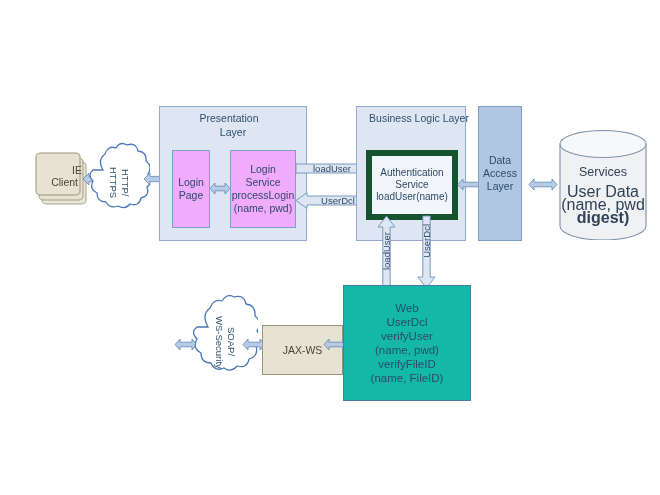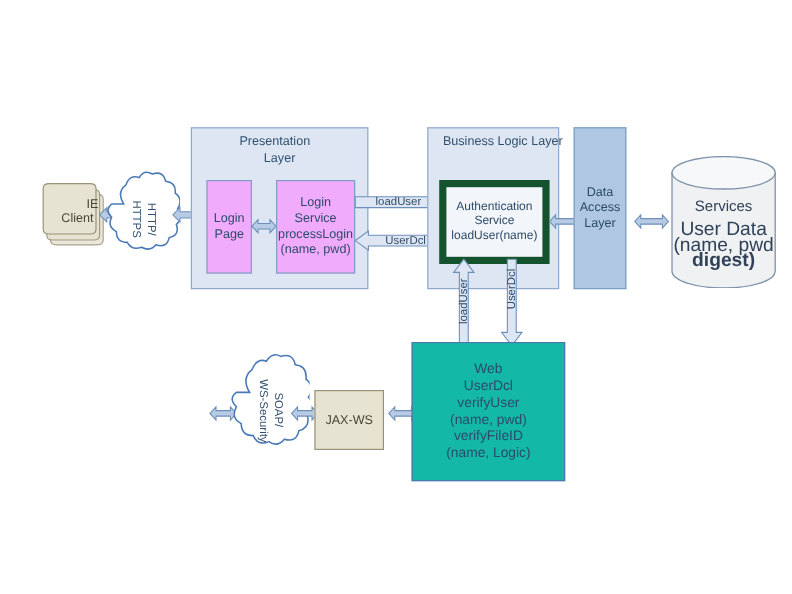--- a/index.html
+++ b/index.html
@@ -200,32 +200,32 @@
 WS-Security</span>
     </div>
   </div>
 
   <div class="arrow" style="left:243px;top:338px;width:22px;height:13px;">
     <svg width="22" height="13" viewBox="0 0 22 13">
       <path d="M0 6.5 L5 1 L5 4.2 L17 4.2 L17 1 L22 6.5 L17 12 L17 8.8 L5 8.8 L5 12 Z" fill="#b7cbe4" stroke="#6d90bb" stroke-width="0.9"></path>
     </svg>
   </div>
 
-  <div class="node beige" style="left:262px;top:325px;width:58px;height:50px;">
+  <div class="node beige" style="left:262px;top:325px;width:81px;height:50px;">
     <span>JAX-WS</span>
   </div>
 
   <div class="arrow" style="left:324px;top:338px;width:24px;height:13px;">
     <svg width="24" height="13" viewBox="0 0 24 13">
       <path d="M0 6.5 L5 1 L5 4.2 L19 4.2 L19 1 L24 6.5 L19 12 L19 8.8 L5 8.8 L5 12 Z" fill="#b7cbe4" stroke="#6d90bb" stroke-width="0.9"></path>
     </svg>
   </div>
 
   <div class="node ws-box" style="left:343px;top:285px;width:128px;height:116px;flex-direction:column;">
     <div>Web</div>
     <div>UserDcl</div>
     <div>verifyUser</div>
     <div>(name, pwd)</div>
     <div>verifyFileID</div>
-    <div>(name, Logic)</div>
+    <div>(name, FileID)</div>
   </div>
 
 </div>
 
 </body></html>

